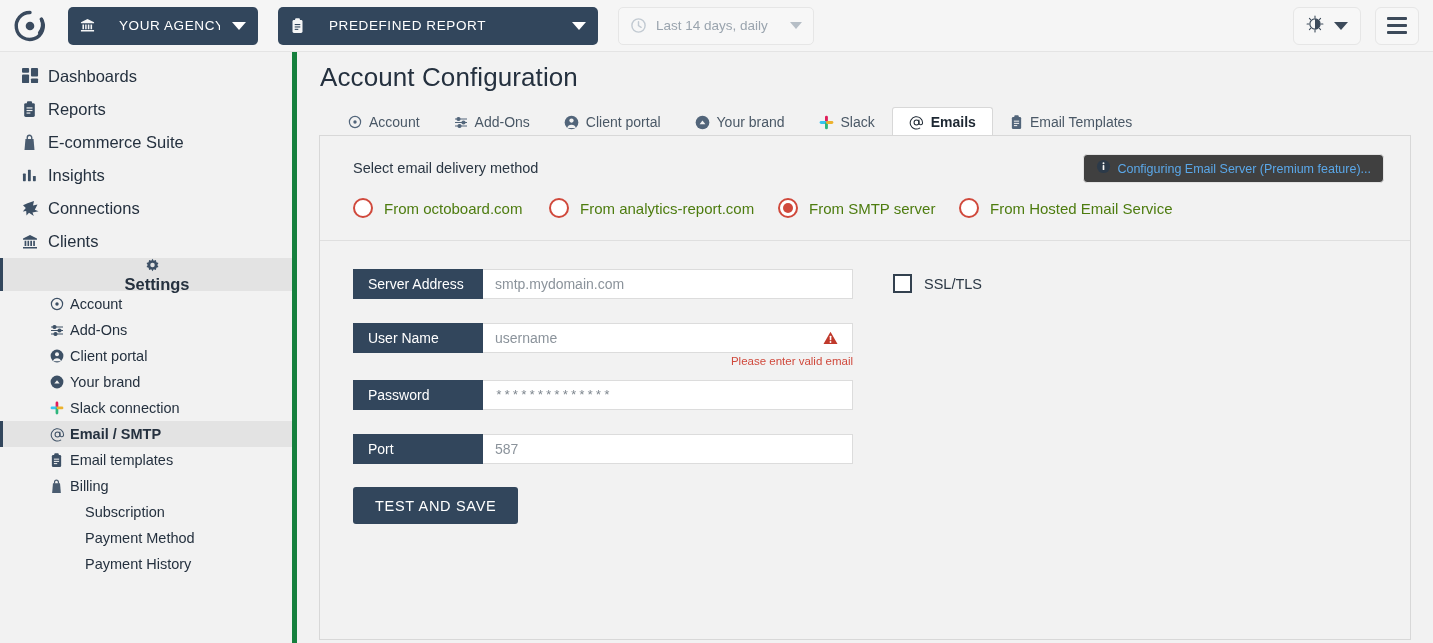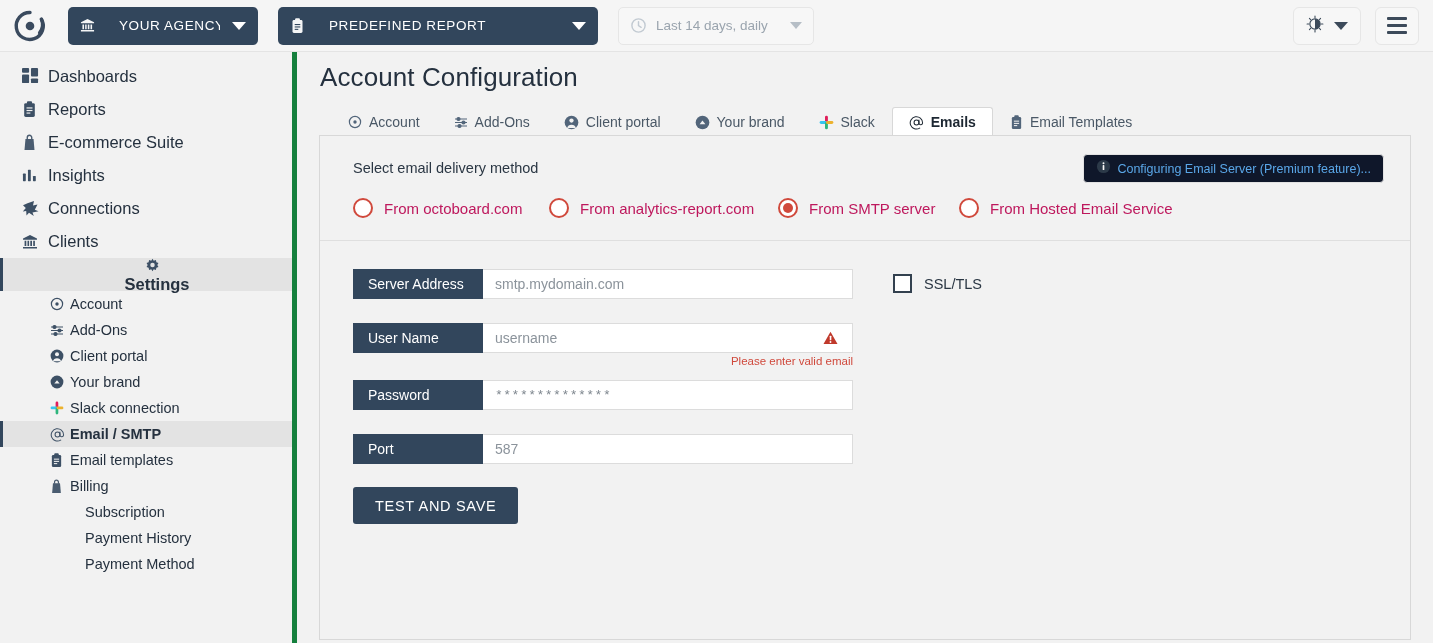--- a/index.html
+++ b/index.html
@@ -180,31 +180,31 @@
     border-bottom: 1px solid #dfdfdf;
     padding: 24px 26px 22px 33px;
     position: relative;
   }
   .delivery-label { font-size: 14.5px; color: #2b3744; }
 
   .premium-box {
     position: absolute;
     right: 26px; top: 18px;
     border: 1px solid #e2e2e2;
-    background: #0f172a;
+    background: #404040;
     border-radius: 4px;
     height: 29px;
     display: flex; align-items: center; gap: 6px;
     padding: 0 12px;
   }
   .premium-link { font-size: 12.5px; color: #5aa7e8; white-space: nowrap; }
 
   .radio-row { display: flex; align-items: center; margin-top: 22px; }
   .radio-opt { display: flex; align-items: center; gap: 11px; margin-right: 0; }
-  .radio-opt .rlabel { font-size: 15px; color: #be185d; white-space: nowrap; }
+  .radio-opt .rlabel { font-size: 15px; color: #4d7c0f; white-space: nowrap; }
   .radio {
     width: 20px; height: 20px; min-width: 20px;
     border-radius: 50%;
     border: 2px solid #d0493c;
     background: #ffffff;
     display: flex; align-items: center; justify-content: center;
   }
   .radio .dot { width: 10px; height: 10px; border-radius: 50%; background: #d0493c; display: none; }
   .radio.checked .dot { display: block; }
 
@@ -506,24 +506,24 @@
             <path d="M4.9 5V3.3a2.1 2.1 0 0 1 4.2 0V5" fill="none" stroke="#4a5c70" stroke-width="1.3"></path>
           </svg>
         </span>
         <span class="sub-label">Billing</span>
       </div>
 
       <div class="sub-item indent2">
         <span class="sub-label">Subscription</span>
       </div>
       <div class="sub-item indent2">
+        <span class="sub-label">Payment Method</span>
+      </div>
+      <div class="sub-item indent2">
         <span class="sub-label">Payment History</span>
-      </div>
-      <div class="sub-item indent2">
-        <span class="sub-label">Payment Method</span>
       </div>
     </div>
 
     <div class="main">
 
       <div class="page-title">Account Configuration</div>
 
       <div class="tabs">
 
         <div class="tab">

